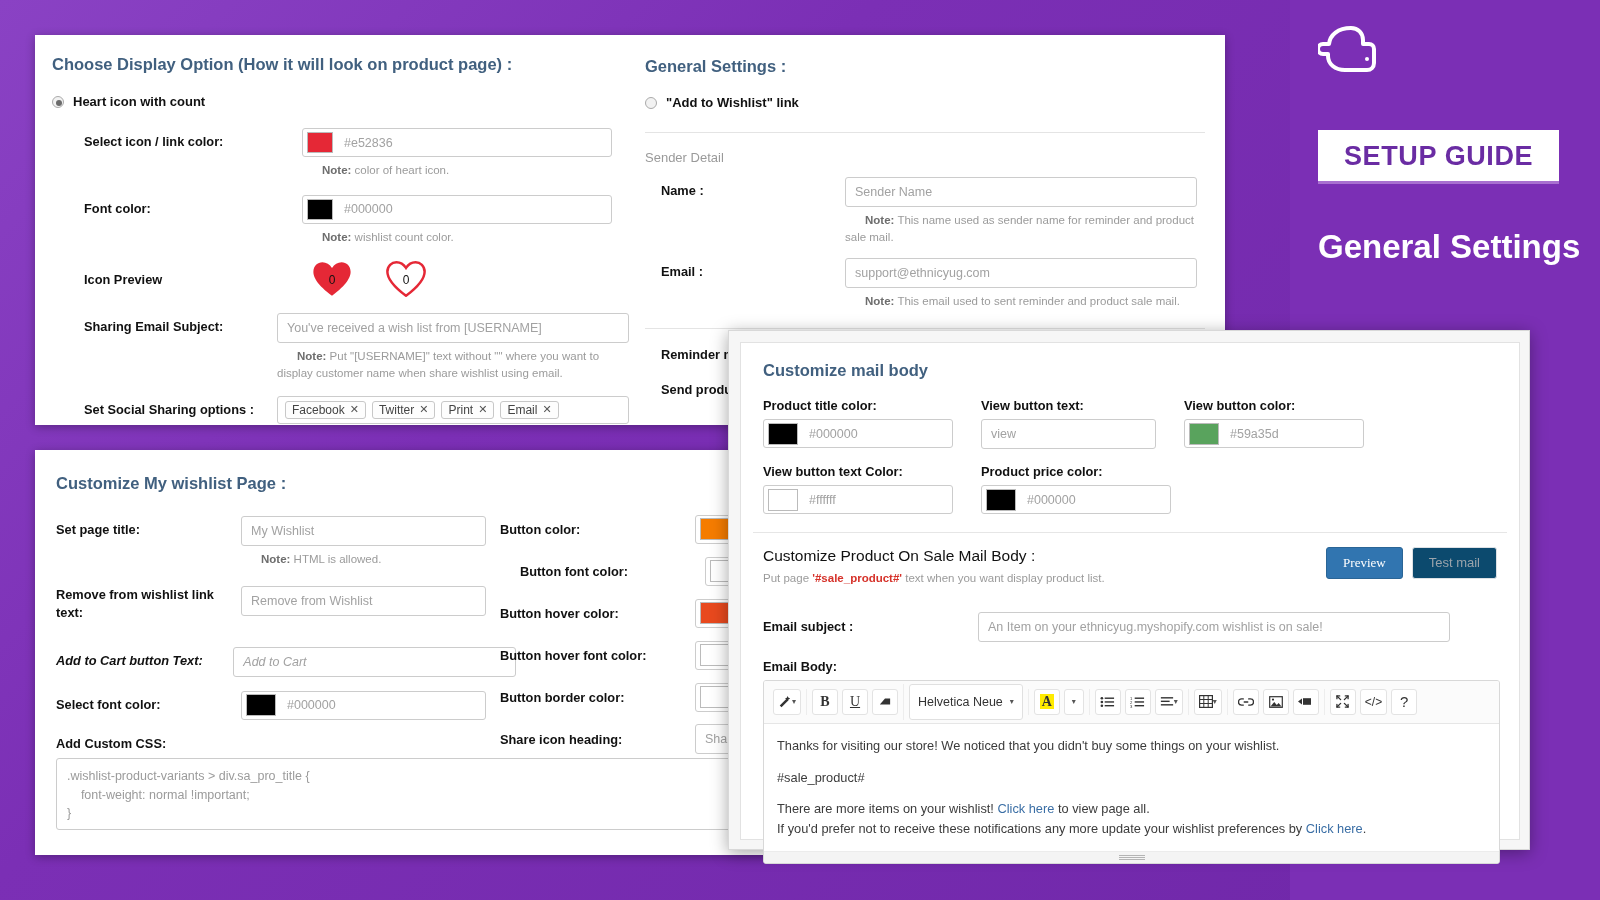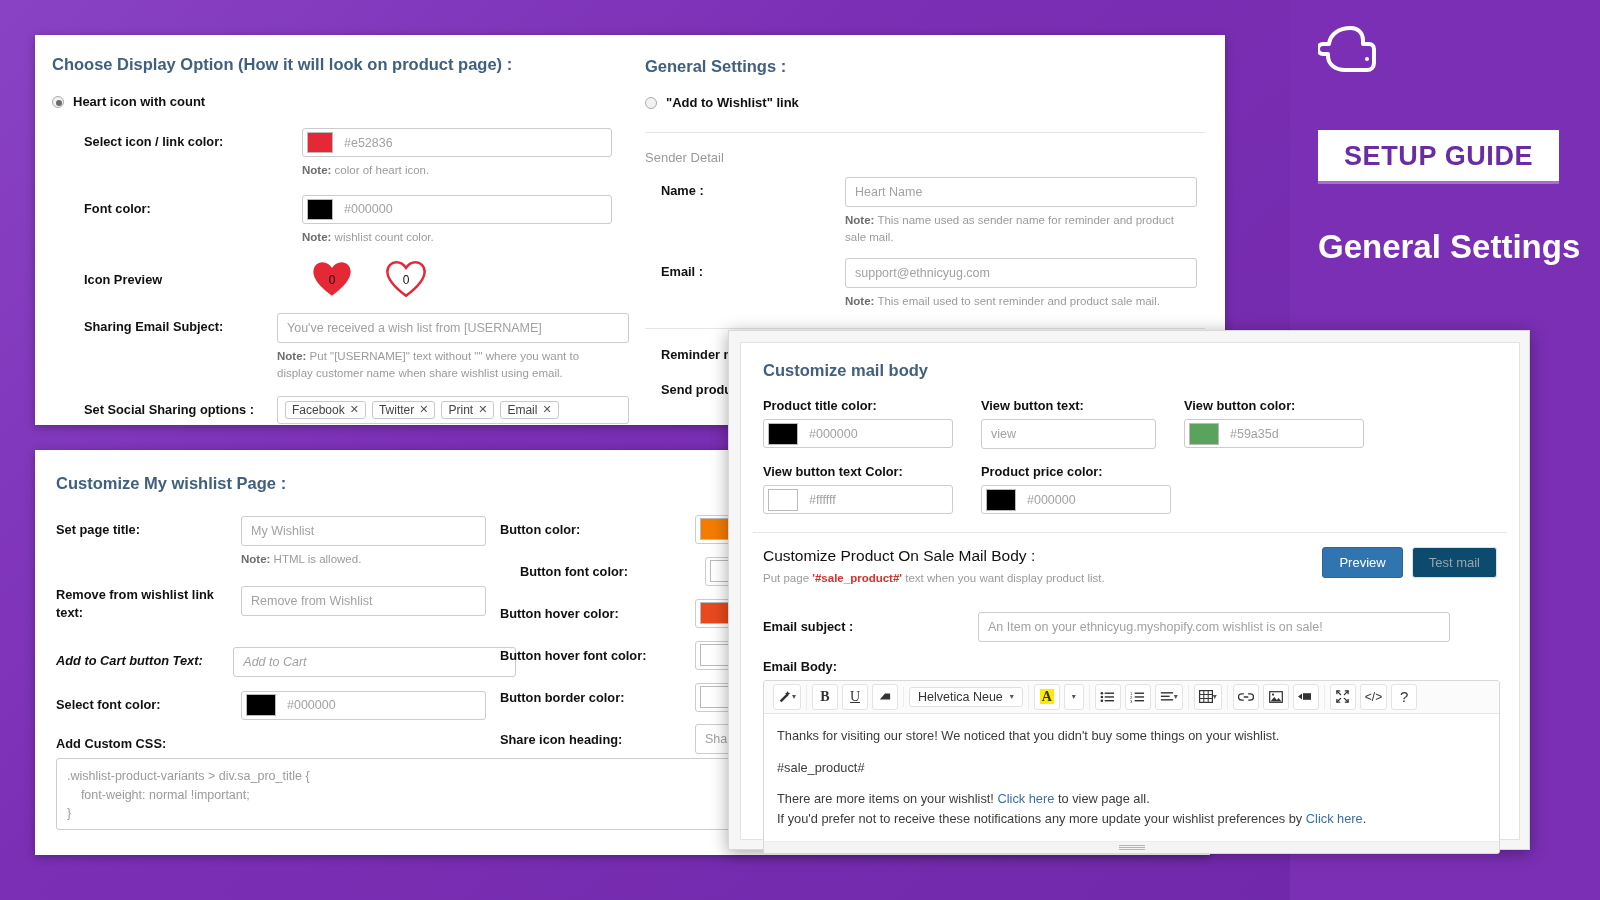--- a/index.html
+++ b/index.html
@@ -34,21 +34,21 @@
   .panel{
     position:absolute; background:#ffffff;
     box-shadow:0 2px 9px rgba(0,0,0,.30);
   }
   .panel-title{
     color:#41607f; font-size:16.5px; font-weight:bold;
   }
   .lbl{ font-size:12.8px; font-weight:bold; color:#111; }
   .lbl-lite{ font-size:13px; color:#9a9a9a; }
   .note{ font-size:11.5px; color:#9b9b9b; line-height:1.45; }
-  .note b{ color:#6d6d6d; }
+  .note b{ color:#6d6d6d;margin-left:20px; }
   .field{
     border:1px solid #ccc; border-radius:3px; background:#fff;
     height:27px; display:flex; align-items:center;
     font-size:12.5px; color:#a2a2a2; padding-left:9px;
   }
   .field.tall{ height:30px; }
   .colorfield{
     border:1px solid #ccc; border-radius:3px; background:#fff;
     height:29px; display:flex; align-items:center; padding-left:4px;
   }
@@ -96,21 +96,21 @@
   }
   #modal-inner{
     position:absolute; left:11px; top:11px; width:780px; height:498px;
     background:#ffffff; border:1px solid #e2e2e2;
   }
   .sep{ height:1px; background:#e6e6e6; }
   .btn{
     font-size:13px; padding:7px 16px; border-radius:3px; cursor:default;
     border:1px solid transparent;
   }
-  .btn-primary{ background:#3175b0; color:#fff; border-color:#2a6596; }
+  .btn-primary{ background:#3175b0; color:#fff; border-color:#2a6596;font-family:Liberation Serif, serif; }
   .btn-muted{ background:#0c4a6e; color:#9aa3ab; border-color:#dde1e5; }
 
   
   .editor{
     border:1px solid #d8d8d8; border-radius:3px; background:#fff;
     overflow:hidden;
   }
   .toolbar{
     display:flex; align-items:center; background:#fbfbfb;
     border-bottom:1px solid #e6e6e6; padding:3px 4px; gap:0px;
@@ -118,21 +118,21 @@
   .tgroup{ display:flex; align-items:center; padding:0 5px; }
   .tgroup + .tgroup{ border-left:1px solid #ededed; }
   .tbtn{
     min-width:26px; height:26px; border:1px solid transparent;
     display:flex; align-items:center; justify-content:center;
     font-size:14px; color:#333; border-radius:3px; padding:0 4px;
   }
   .tbtn.boxed{ border:1px solid #e3e3e3; background:#fff; }
   .tselect{
     border:1px solid #e0e0e0; background:#fff; border-radius:3px;
-    height:20px; display:flex; align-items:center; padding:0 8px;
+    height:36px; display:flex; align-items:center; padding:0 8px;
     font-size:12.5px; color:#333; gap:7px;
   }
   .caret{ font-size:8px; color:#555; }
   .ebody{ padding:12px 13px; font-size:12.8px; color:#3b3b3b; line-height:1.55; background:#fff; }
   .ebody a{ color:#3a6ea5; text-decoration:none; }
   .egrip{
     height:12px; background:#f4f4f4; border-top:1px solid #ececec;
     display:flex; align-items:center; justify-content:center;
   }
   .egrip i{ display:block; width:26px; height:1px; background:#b4b4b4; margin:1px 0; }
@@ -261,21 +261,21 @@
       <span class="t">"Add to Wishlist" link</span>
     </div>
 
     <div class="hr" style="margin-top:22px;width:560px;"></div>
 
     <div class="lbl-lite" style="margin-top:17px;">Sender Detail</div>
 
     <div style="display:flex;margin-top:12px;">
       <div class="lbl" style="width:200px;padding-left:16px;padding-top:6px;">Name :</div>
       <div style="width:352px;">
-        <div class="field tall">Heart Name</div>
+        <div class="field tall">Sender Name</div>
         <div class="note" style="margin-top:5px;width:352px;">
           <b>Note:</b>
           <span>This name used as sender name for reminder and product sale mail.</span>
         </div>
       </div>
     </div>
 
     <div style="display:flex;margin-top:13px;">
       <div class="lbl" style="width:200px;padding-left:16px;padding-top:6px;">Email :</div>
       <div style="width:352px;">

